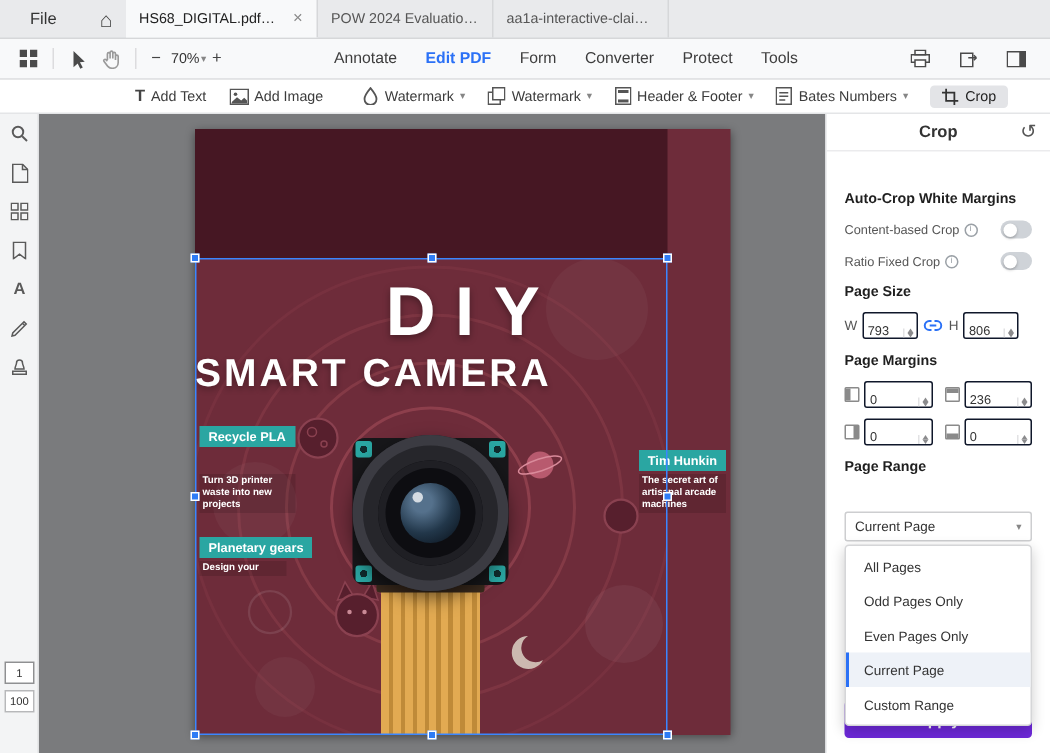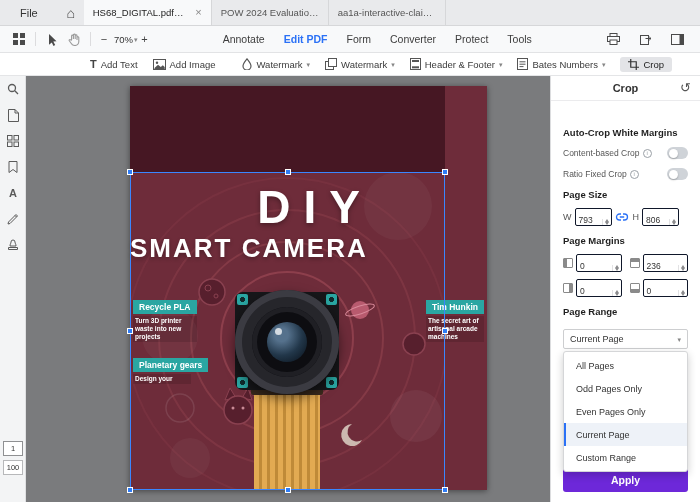--- a/index.html
+++ b/index.html
@@ -41,21 +41,21 @@
 .page-box{position:absolute;left:3px;width:20px;height:15px;background:#fff;border:1px solid #b7b8ba;font-size:7.5px;display:flex;align-items:center;justify-content:center;color:#333}
 .pb1{bottom:46px;border-color:#8f9092}
 .pb2{bottom:27px}
 
 
 .page{position:absolute;left:130px;top:86px;width:357px;height:404px;background:#6e2c3a;box-shadow:0 1px 6px rgba(0,0,0,.45)}
 .decor{position:absolute;left:0;top:0}
 .cover-title{position:absolute;top:94px;left:0;right:0;text-align:center;color:#fff;font-weight:bold;font-size:46px;letter-spacing:13px;text-indent:13px;text-shadow:0 2px 5px rgba(0,0,0,.35);z-index:2}
 .cover-sub{position:absolute;top:147px;left:0;right:0;color:#fff;font-weight:bold;font-size:26px;letter-spacing:2px;text-shadow:0 2px 4px rgba(0,0,0,.3);z-index:2}
 .tag{position:absolute;background:#2aa6a2;color:#fff;font-size:8.5px;font-weight:bold;padding:2px 6px;z-index:4;white-space:nowrap}
-.tag1{left:3px;top:214px}.tag2{right:3px;top:214px}.tag3{left:3px;top:272px}
+.tag1{left:3px;top:198px}.tag2{right:3px;top:214px}.tag3{left:3px;top:272px}
 .cap{position:absolute;color:#fff;font-size:6.5px;line-height:1.25;font-weight:bold;z-index:4;background:rgba(0,0,0,.12);padding:1px 2px}
 .cap1{left:3px;top:230px;width:64px}
 .cap2{right:3px;top:230px;width:58px}
 .cap3{left:3px;top:288px;width:58px}
 .board{position:absolute;left:105px;top:206px;width:104px;height:98px;background:#17171a;border-radius:8px;z-index:3}
 .corner{position:absolute;width:11px;height:11px;border-radius:2px;background:radial-gradient(circle at 50% 50%, #102c2e 0 2.4px, #2aa6a2 2.5px)}
 .c-tl{left:2px;top:2px}.c-tr{right:2px;top:2px}.c-bl{left:2px;bottom:2px}.c-br{right:2px;bottom:2px}
 .ribbon{position:absolute;left:124px;top:300px;width:66px;height:104px;z-index:2;background:repeating-linear-gradient(90deg,#e2aa52 0 5px,#bf8a38 5px 8px)}
 .ribbon::before{content:"";position:absolute;left:-3px;top:0;right:-3px;height:9px;background:#3a2a1d;border-radius:2px}
 .lens{position:absolute;left:105px;top:204px;width:104px;height:104px;border-radius:50%;background:#26262b;box-shadow:inset 0 0 0 7px #3b3b42, 0 5px 12px rgba(0,0,0,.5);z-index:4}
@@ -91,21 +91,21 @@
 .size-row .numbox{width:37px}
 .link-ic{width:15px;display:flex;justify-content:center;flex:none}
 .margin-grid{display:grid;grid-template-columns:1fr 1fr;gap:7px 8px;margin-top:8px}
 .mcell{display:flex;align-items:center;gap:3px}
 .micon{width:10px;height:10px;border:1px solid #8a8a8a;position:relative;flex:none;border-radius:1px}
 .micon.ml::after{content:"";position:absolute;left:0;top:0;bottom:0;width:3px;background:#8a8a8a}
 .micon.mt::after{content:"";position:absolute;left:0;top:0;right:0;height:3px;background:#8a8a8a}
 .micon.mr::after{content:"";position:absolute;right:0;top:0;bottom:0;width:3px;background:#8a8a8a}
 .micon.mb::after{content:"";position:absolute;left:0;bottom:0;right:0;height:3px;background:#8a8a8a}
 .mcell .numbox{flex:1}
-.range-wrap{position:relative;margin-top:12px}
+.range-wrap{position:relative;margin-top:24px}
 .selectbox{height:20px;border:1px solid #cdced0;border-radius:2px;display:flex;align-items:center;padding:0 6px;font-size:9px;color:#333;background:#fff}
 .selectbox .caret{margin-left:auto}
 .dropdown{position:absolute;left:0;right:0;top:22px;background:#fff;border:1px solid #d5d6d8;border-radius:3px;box-shadow:0 3px 9px rgba(0,0,0,.2);z-index:20;padding:2px 0}
 .dd-item{height:23px;display:flex;align-items:center;padding-left:10px;font-size:9px;color:#333;border-left:2px solid transparent}
 .dd-item.selected{background:#eef2f8;border-left-color:#2b71f6}
 .apply-btn{position:absolute;left:12px;right:12px;bottom:10px;height:25px;background:#6d28d9;color:#fff;font-size:10.5px;font-weight:bold;border:none;border-radius:3px;display:flex;align-items:center;justify-content:center;cursor:pointer}
 svg{display:block}
 </style>
 </head>
 <body>

